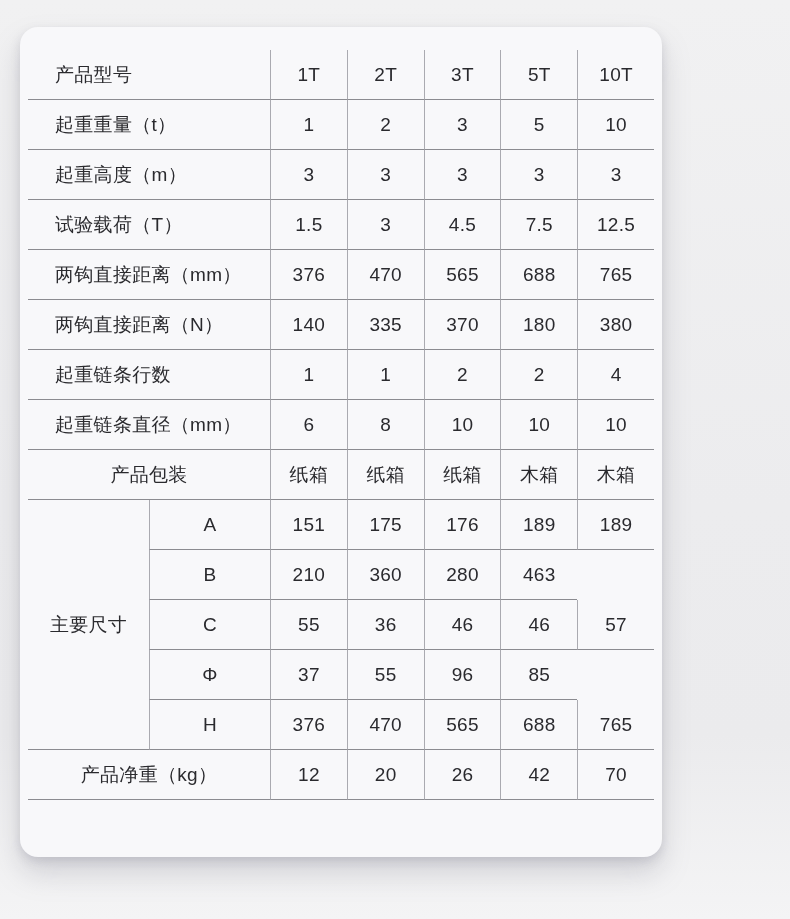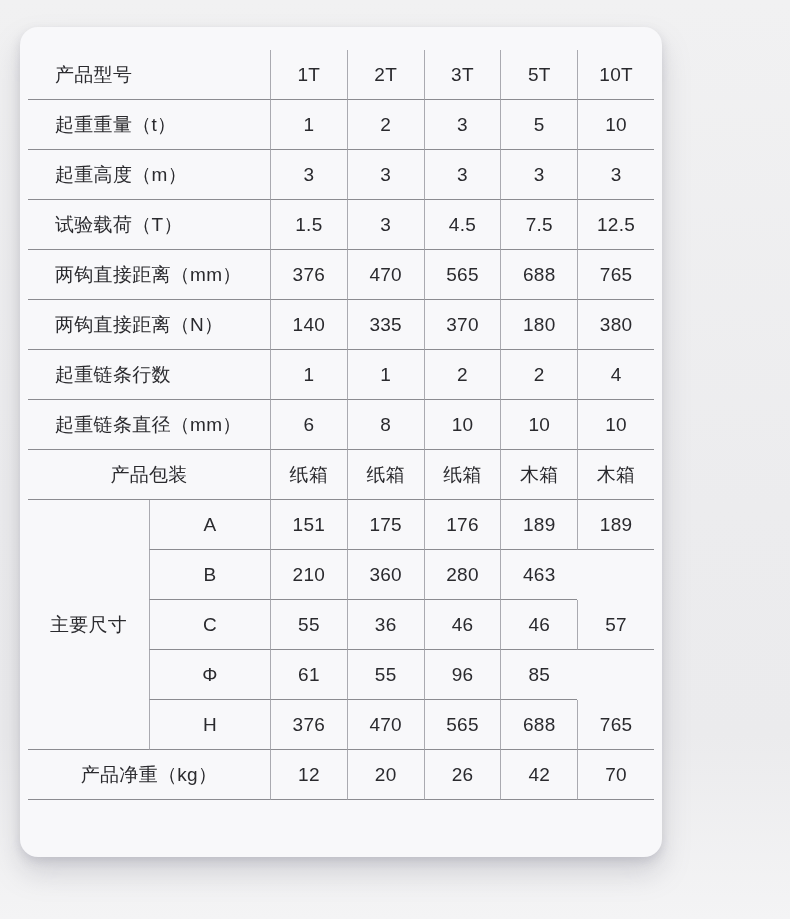--- a/index.html
+++ b/index.html
@@ -132,21 +132,21 @@
       <div class="cell vline">360</div>
       <div class="cell vline">280</div>
       <div class="cell vline">463</div>
       <div class="cell dim-letter vline">C</div>
       <div class="cell vline">55</div>
       <div class="cell vline">36</div>
       <div class="cell vline">46</div>
       <div class="cell vline">46</div>
       <div class="cell vline">57</div>
       <div class="cell dim-letter vline">Φ</div>
-      <div class="cell vline">61</div>
+      <div class="cell vline">37</div>
       <div class="cell vline">55</div>
       <div class="cell vline">96</div>
       <div class="cell vline">85</div>
       <div class="cell dim-letter vline">H</div>
       <div class="cell vline">376</div>
       <div class="cell vline">470</div>
       <div class="cell vline">565</div>
       <div class="cell vline">688</div>
       <div class="cell vline">765</div>
       <div class="cell label-center">产品净重（kg）</div>

